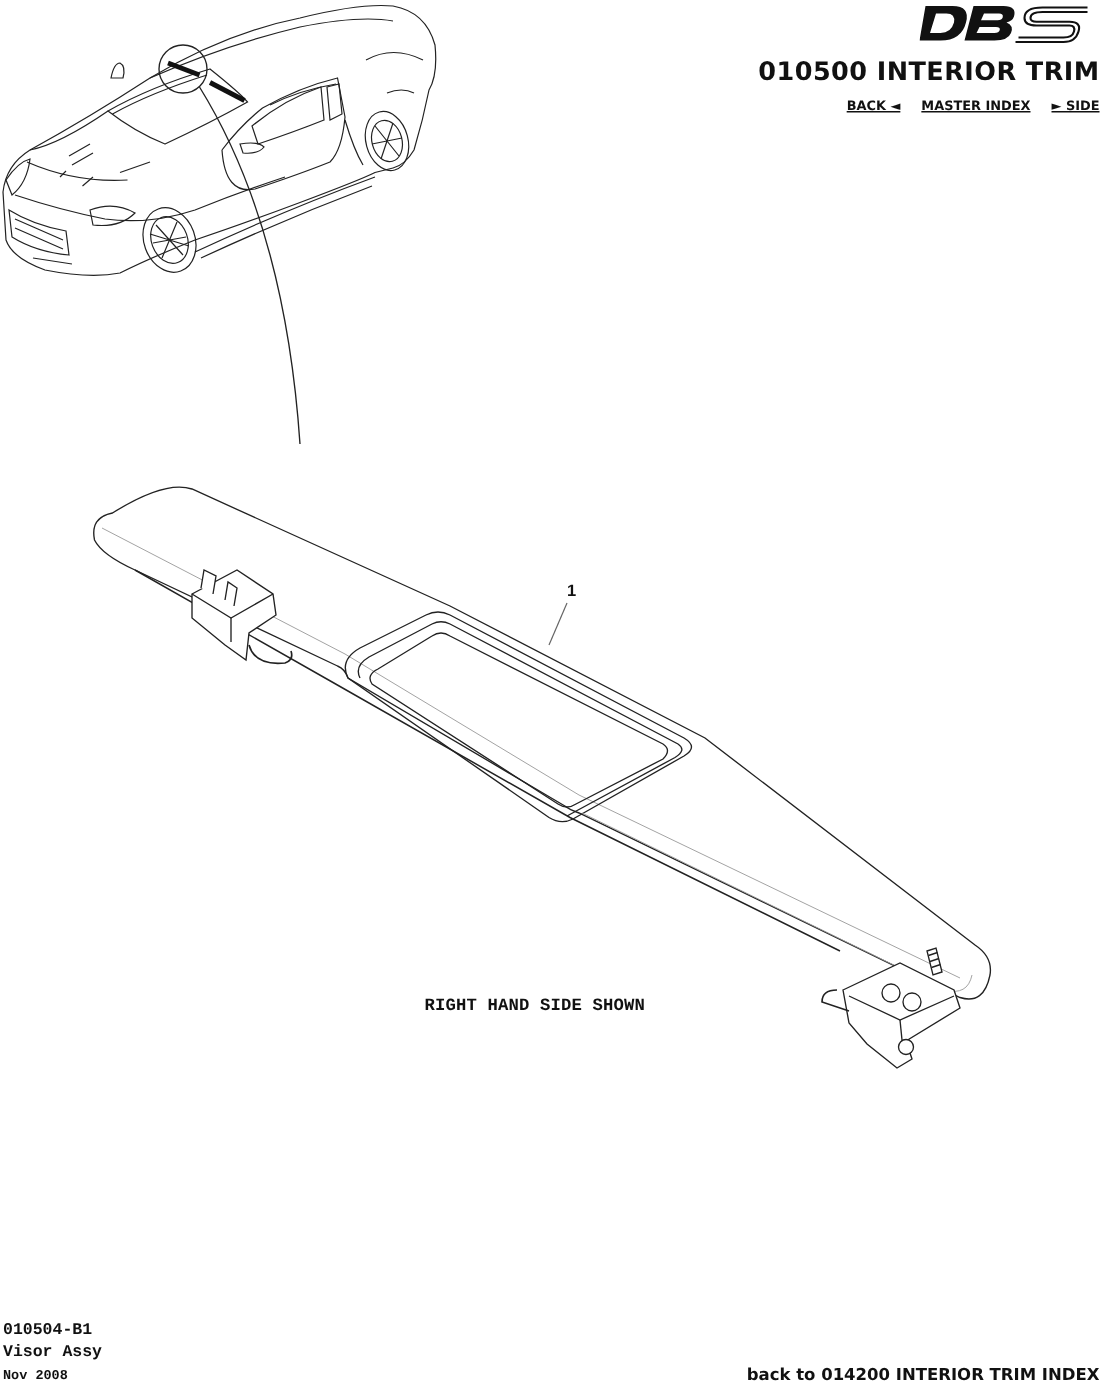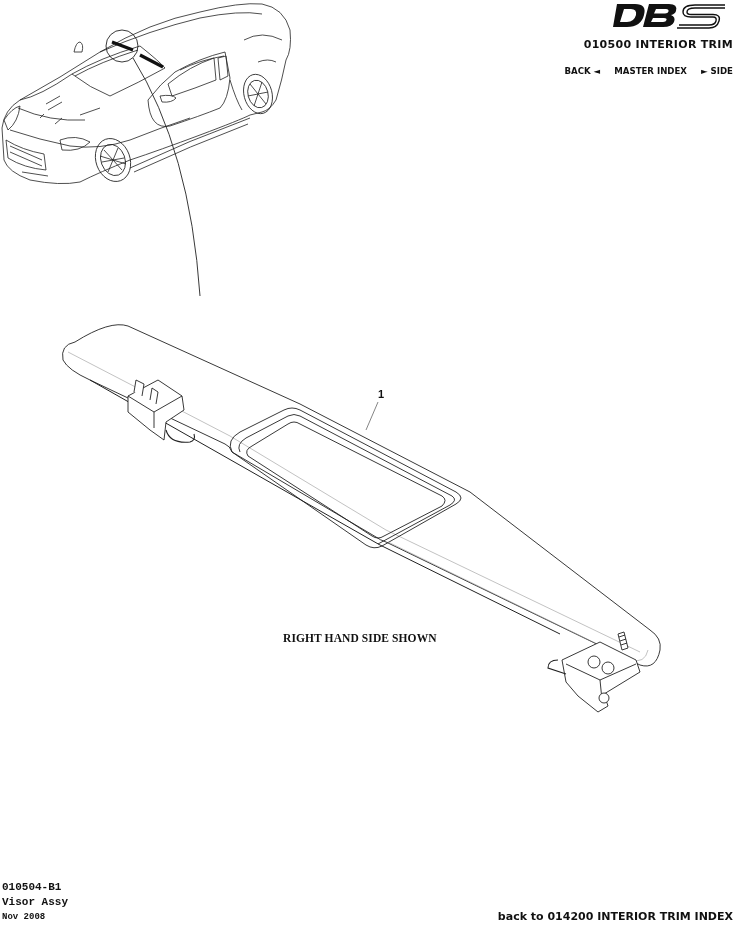--- a/index.html
+++ b/index.html
@@ -1,27 +1,27 @@
 <!DOCTYPE html>
 <html><head>
 <meta charset="utf-8">
 <style>
   html, body { margin: 0; padding: 0; background: #ffffff; }
   body { width: 737px; height: 927px; position: relative; overflow: hidden;
          font-family: "DejaVu Serif", serif; color: #111; }
   .logo { position: absolute; right: 6px; top: 0px; width: 118px; height: 30px; }
   .section-title { position: absolute; right: 4px; top: 38px; font-family: "DejaVu Sans", sans-serif;
-         font-size: 11px; font-weight: bold; letter-spacing: 0.3px; color: #111; white-space: nowrap; }
+         font-size: 17px; font-weight: bold; letter-spacing: 0.3px; color: #111; white-space: nowrap; }
   .nav { position: absolute; right: 4px; top: 66px; font-family: "DejaVu Sans", sans-serif;
          font-size: 8.6px; font-weight: bold; color: #111; white-space: nowrap; display: flex; gap: 14px; }
-  .nav span { cursor: pointer; }
+  .nav span { cursor: pointer; text-decoration: underline; }
   .drawing { position: absolute; left: 0; top: 0; width: 737px; height: 927px; }
   .callout { position: absolute; left: 378px; top: 388px; font-family: "Liberation Sans", sans-serif;
          font-size: 11px; font-weight: bold; }
-  .caption { position: absolute; left: 283px; top: 632px; font-family: Liberation Serif, serif;
+  .caption { position: absolute; left: 283px; top: 664px; font-family: Liberation Mono, monospace;
          font-size: 11.5px; font-weight: bold; letter-spacing: 0.1px; white-space: nowrap; }
   .doc-info { position: absolute; left: 2px; top: 880px; font-family: Liberation Mono, monospace;
          font-weight: bold; color: #111; line-height: 15px; }
   .doc-info .code { font-size: 11px; }
   .doc-info .name { font-size: 11px; text-align: right; }
   .doc-info .date { font-size: 9px; }
   .back-link { position: absolute; right: 4px; top: 910px; font-family: "DejaVu Sans", sans-serif;
          font-size: 11px; font-weight: bold; white-space: nowrap; cursor: pointer; }
 </style>
 </head>

